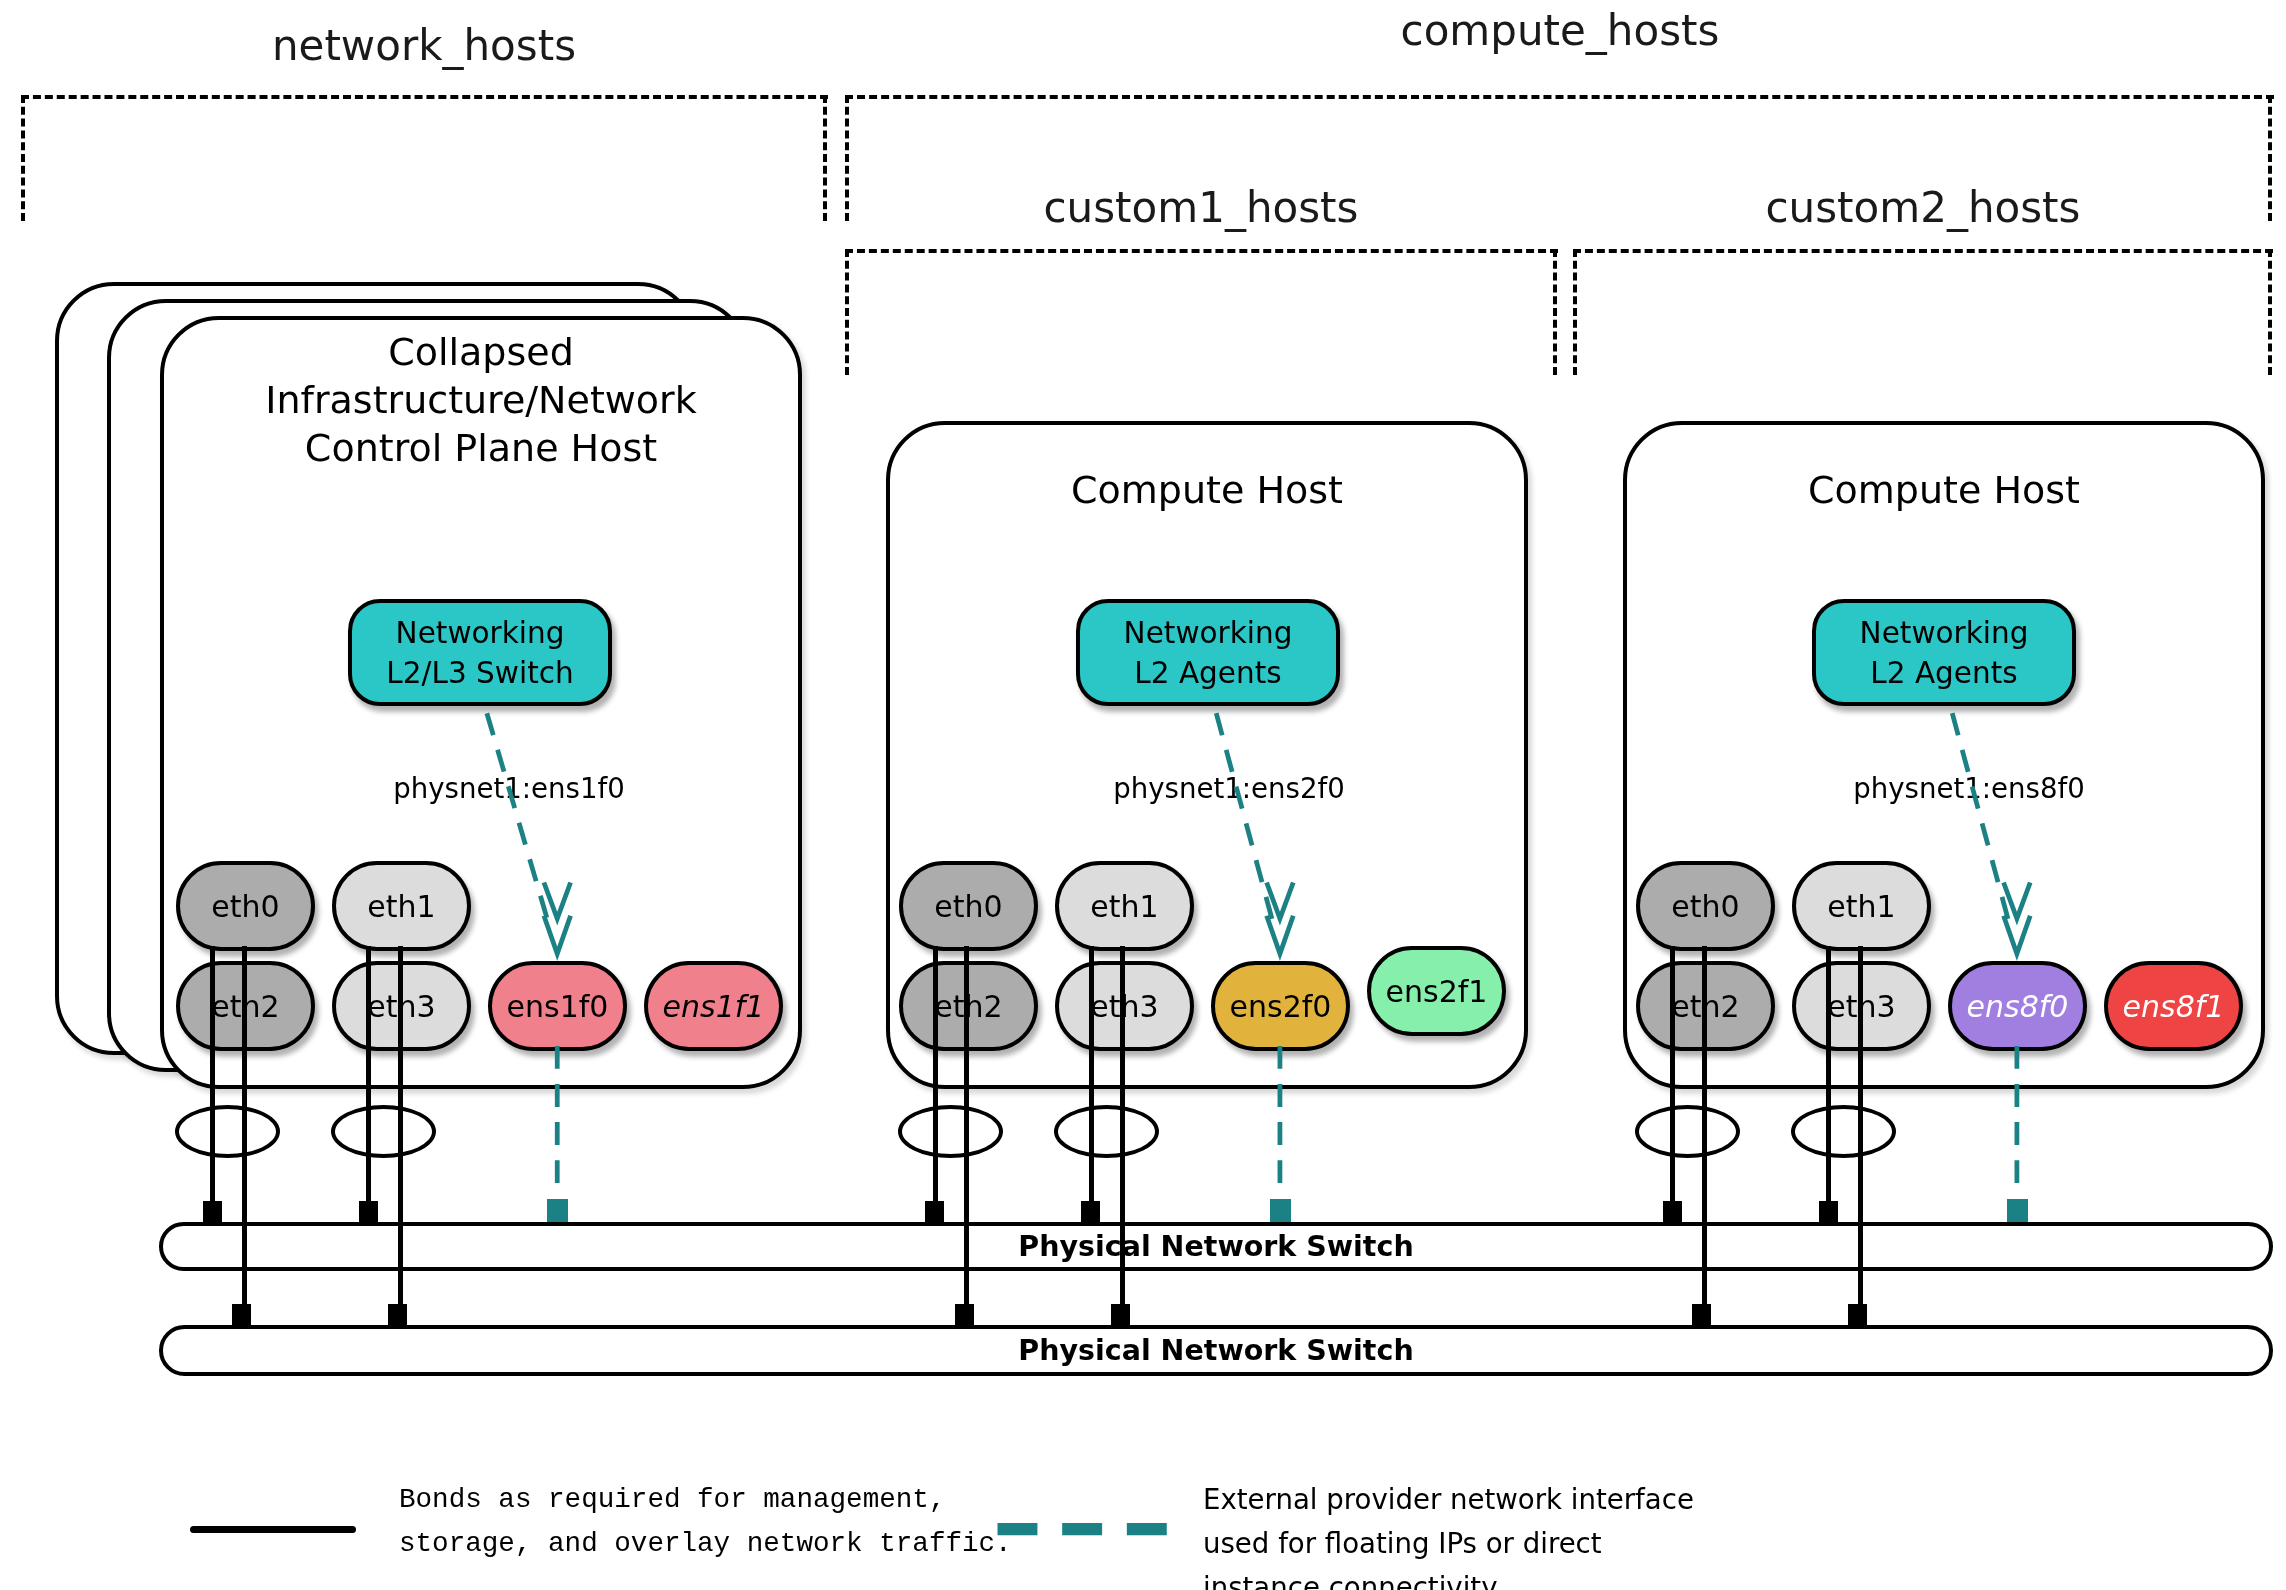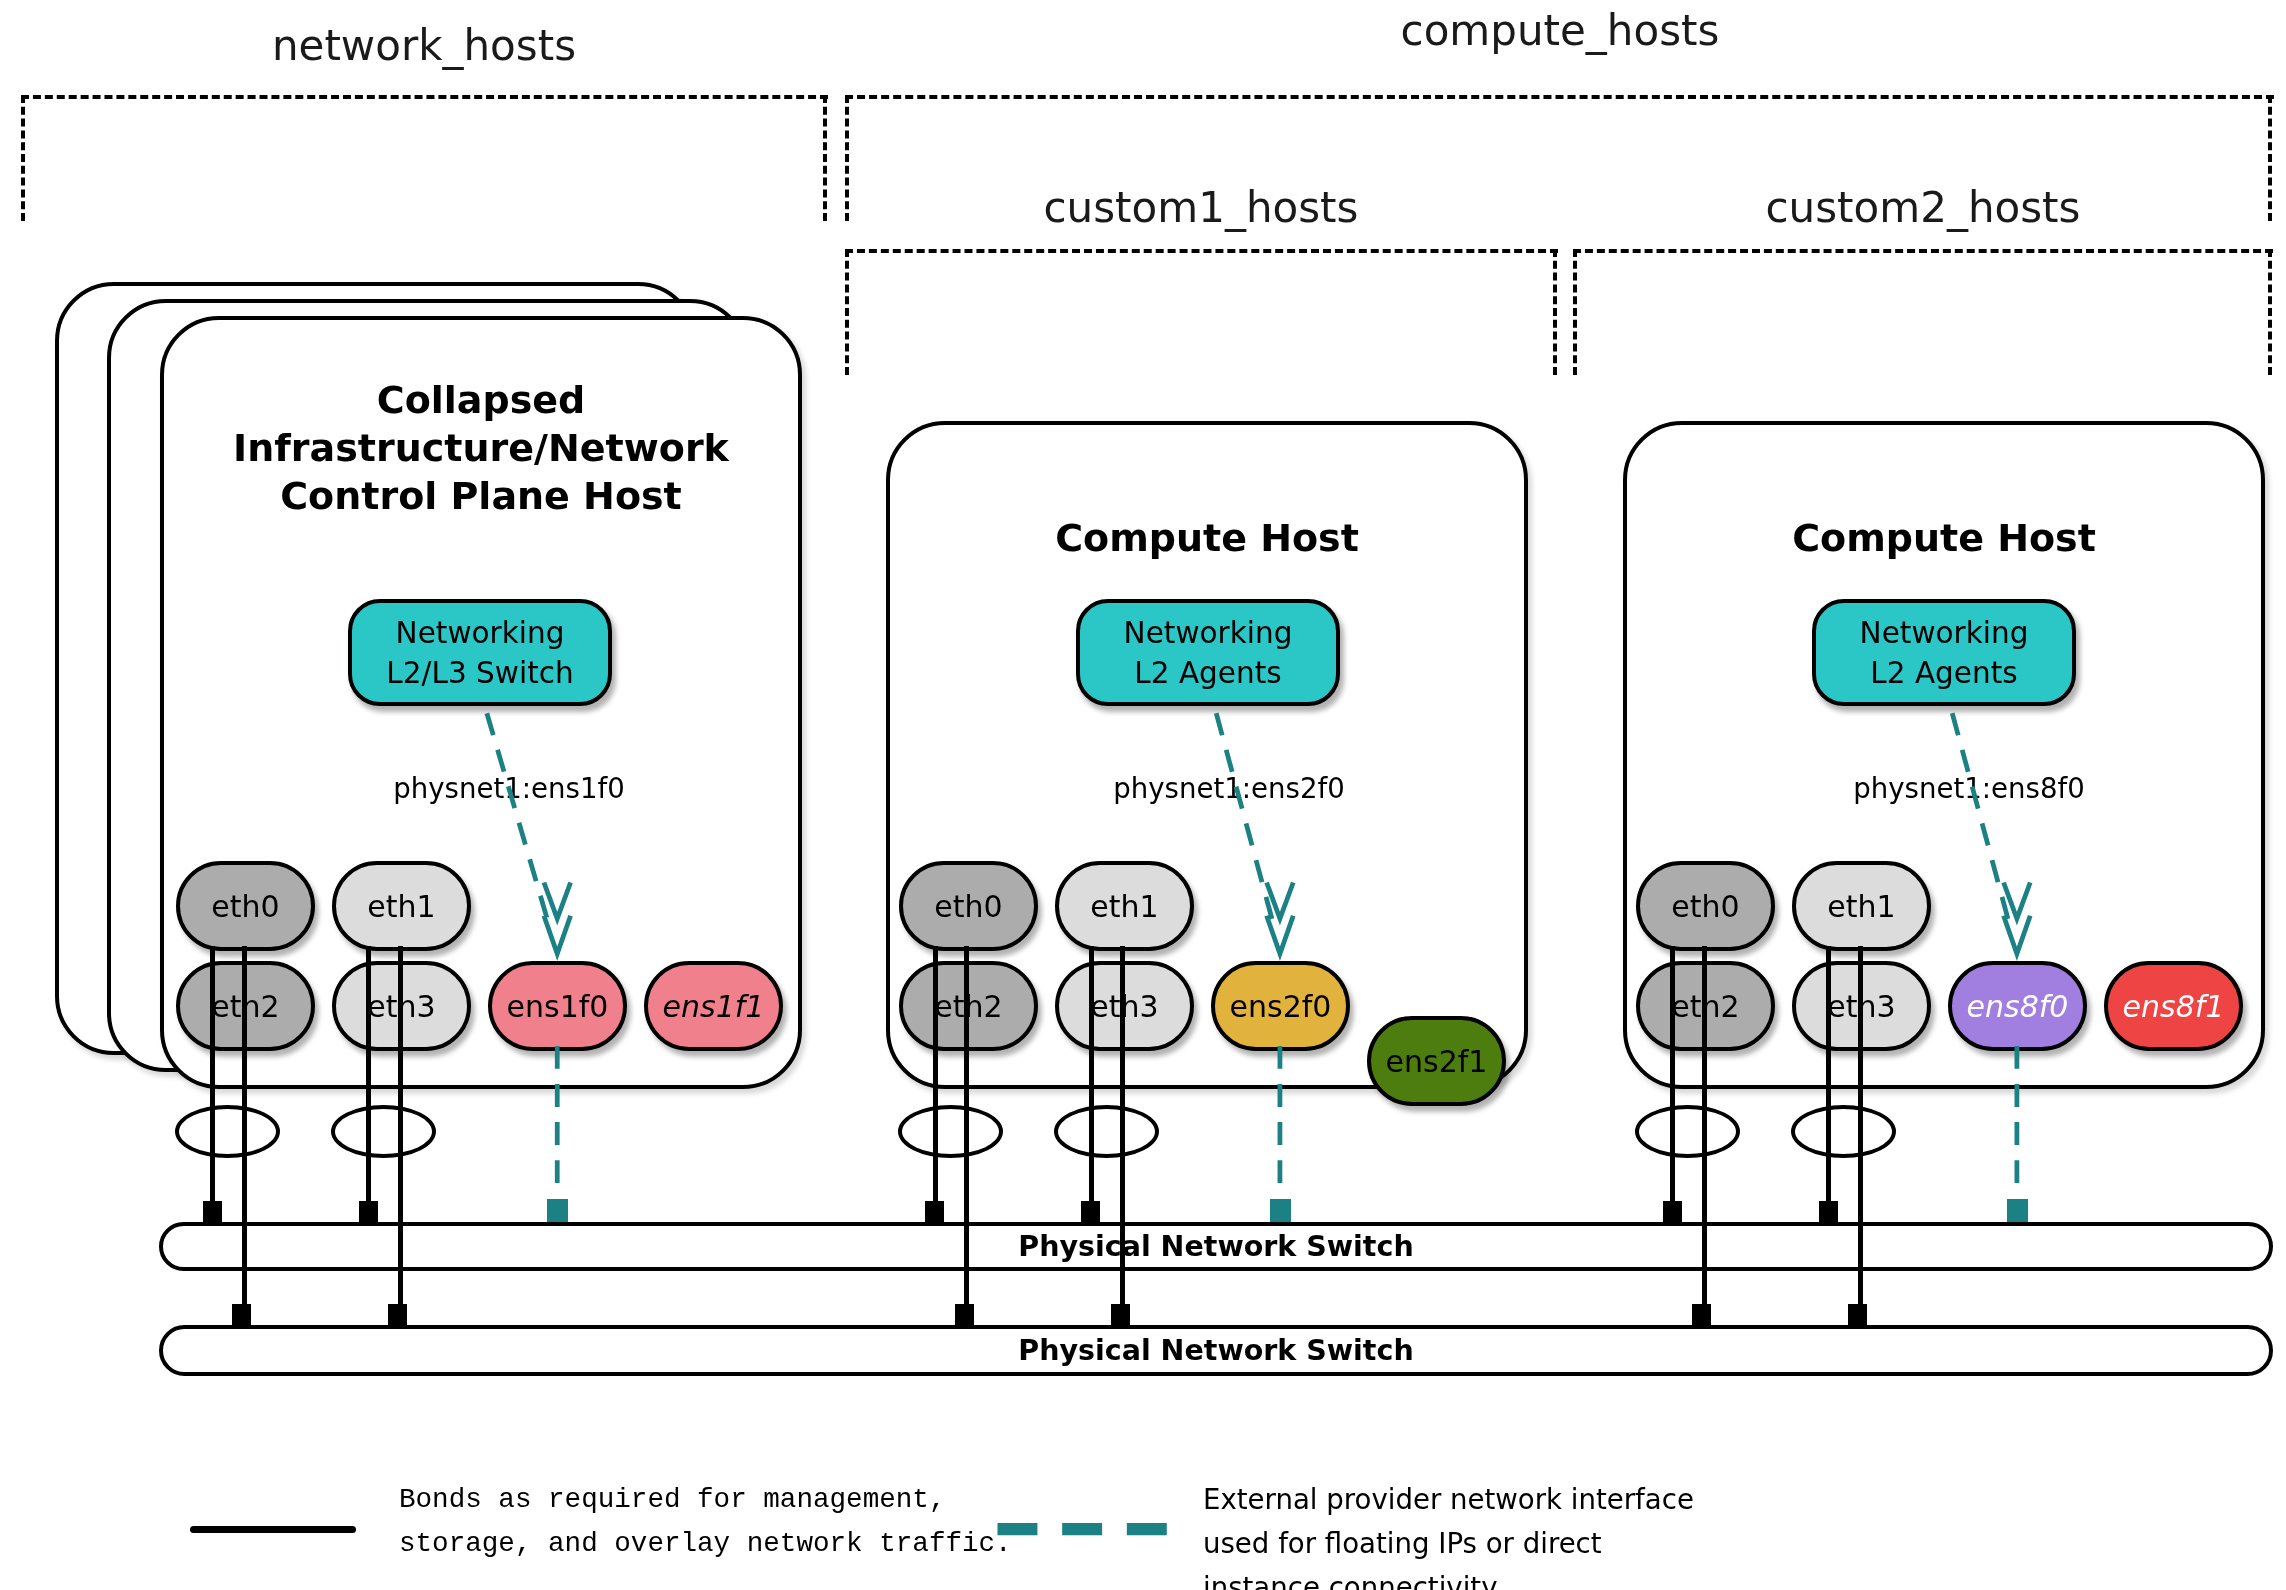--- a/index.html
+++ b/index.html
@@ -3,21 +3,21 @@
 <meta charset="utf-8">
 <style>
   html,body{margin:0;padding:0;background:#fff;}
   #diagram{position:relative;width:2286px;height:1590px;background:#fff;overflow:hidden;
            font-family:"DejaVu Sans","Liberation Sans",sans-serif;color:#000;}
   .glabel{position:absolute;transform:translateX(-50%);font-size:42px;color:#1a1a1a;white-space:nowrap;}
   .bracket-top{position:absolute;border-top:4.8px dashed #000;height:0;}
   .bracket-v{position:absolute;border-left:4.8px dashed #000;width:0;height:126px;}
   .card{position:absolute;background:#fff;border:4.8px solid #000;border-radius:59px;box-sizing:border-box;
         box-shadow:3.8px 4.8px 5.7px rgba(0,0,0,0.15);}
-  .host-title{position:absolute;text-align:center;font-weight:bold;font-size:38px;line-height:48px;margin-top:48px;}
+  .host-title{position:absolute;text-align:center;font-weight:normal;font-size:38px;line-height:48px;}
   .host-title span{display:block;}
   .agent{position:absolute;width:264px;height:107px;border:4.8px solid #000;border-radius:32px;box-sizing:border-box;
          display:flex;flex-direction:column;align-items:center;justify-content:center;
          font-size:29.5px;line-height:40px;box-shadow:3.8px 5.7px 4.8px rgba(0,0,0,0.3);}
   .agent span{display:block;}
   .physnet{position:absolute;transform:translateX(-50%);font-size:27.6px;white-space:nowrap;}
   .pill{position:absolute;width:139px;height:90px;border:4.8px solid #000;border-radius:46px;box-sizing:border-box;
         display:flex;align-items:center;justify-content:center;font-size:30px;
         box-shadow:3.8px 5.7px 4.8px rgba(0,0,0,0.3);}
   .pill.white-text{color:#fff;font-style:italic;}
@@ -110,21 +110,21 @@
     </div>
   <div class="pill" style="left: 899px; top: 961px; background-color: rgb(172, 172, 172);">
       <span>eth2</span>
     </div>
   <div class="pill" style="left: 1055px; top: 961px; background-color: rgb(220, 220, 220);">
       <span>eth3</span>
     </div>
   <div class="pill" style="left: 1211px; top: 961px; background-color: rgb(226, 179, 60);">
       <span>ens2f0</span>
     </div>
-  <div class="pill" style="left: 1367px; top: 1016px; background-color: #4d7c0f;">
+  <div class="pill" style="left: 1367px; top: 946px; background-color: #86efac;">
       <span>ens2f1</span>
     </div>
 
   <div class="card" style="left:1623px;top:421px;width:642px;height:668px;"></div>
   <div class="host-title" style="left:1642px;top:466px;width:604px;">
     <span>Compute Host</span>
   </div>
   <div class="agent" style="left: 1812px; top: 599px; background-color: rgb(43, 199, 199);">
     <span>Networking</span>
     <span>L2 Agents</span>

